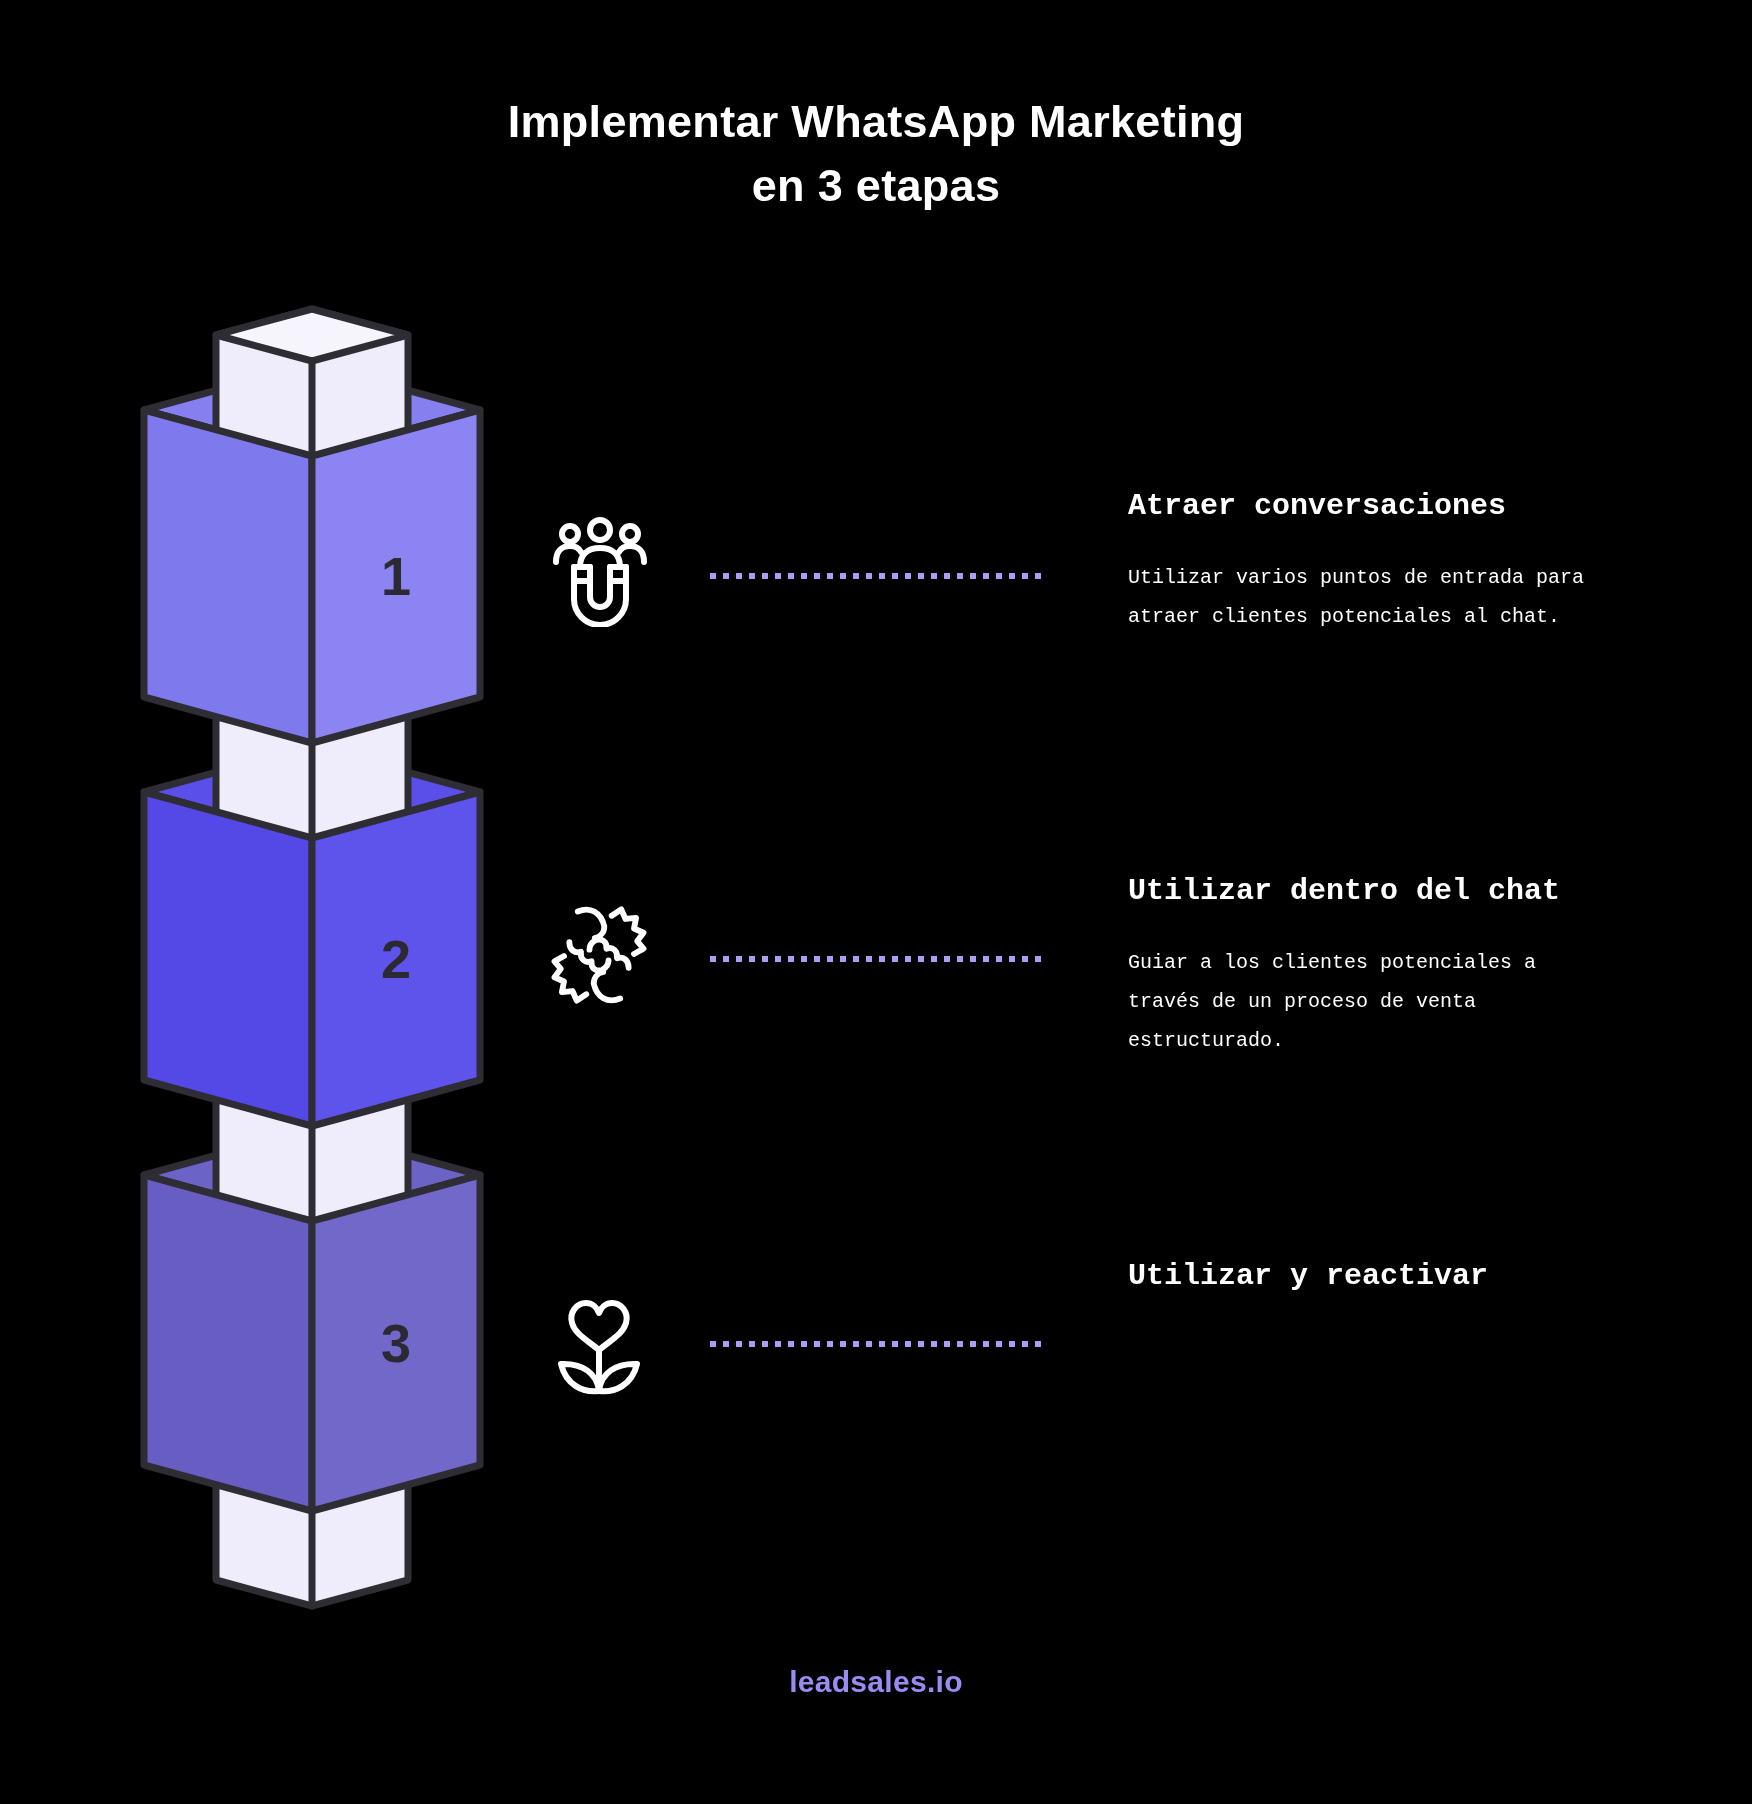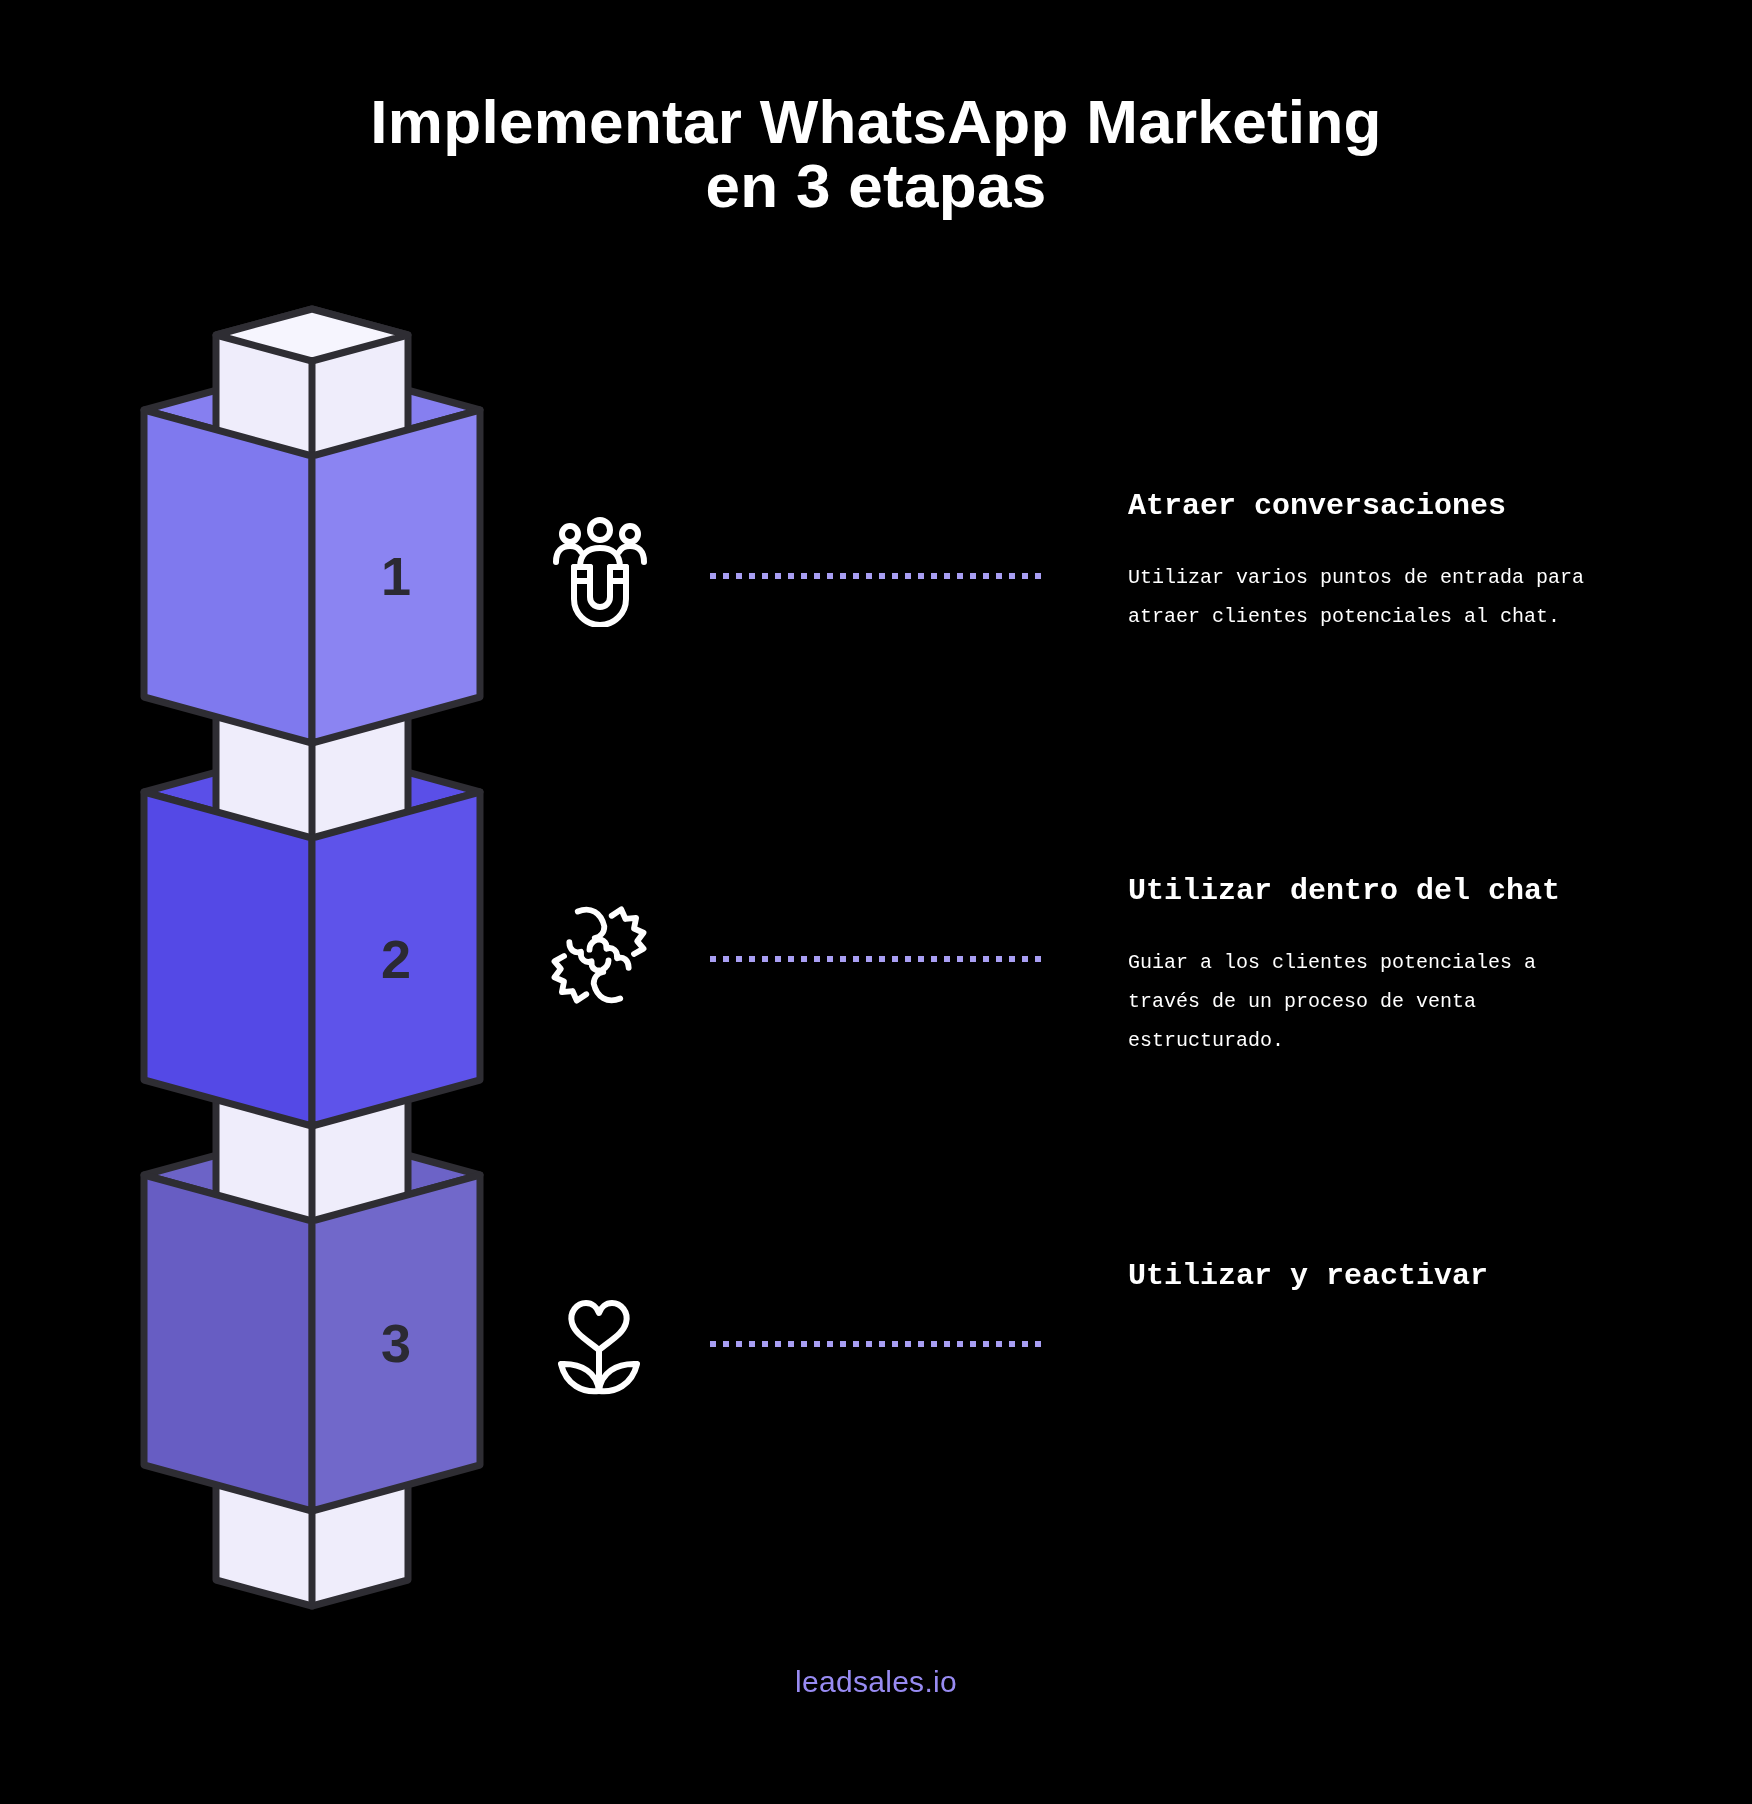--- a/index.html
+++ b/index.html
@@ -2,41 +2,41 @@
 <html><head>
 <meta charset="utf-8">
 <style>
   html,body{margin:0;padding:0;background:#000;}
   .canvas{
     position:relative;width:1752px;height:1804px;background:#000;
     font-family:"Liberation Sans",sans-serif;overflow:hidden;
   }
   .title{
     position:absolute;top:90px;left:0;width:100%;text-align:center;
-    color:#ffffff;font-weight:700;font-size:62px;line-height:64px;letter-spacing:.3px;
+    color:#ffffff;font-weight:700;font-size:45px;line-height:64px;letter-spacing:.3px;
   }
   .tower{position:absolute;left:0;top:0;width:1752px;height:1804px;}
   .tower polygon,.tower path{stroke:#2e2d33;stroke-width:7;stroke-linejoin:round;}
   .tower .edge{fill:none;stroke:#2e2d33;stroke-width:7;stroke-linecap:round;}
   .block-num{font-family:"Liberation Sans",sans-serif;font-weight:700;font-size:54px;fill:#2b2a33;text-anchor:middle;}
   .icon{position:absolute;}
   .icon svg{display:block;}
   .icon path,.icon circle{fill:none;stroke:#ffffff;stroke-linecap:round;stroke-linejoin:round;}
   .dots{
     position:absolute;left:710px;width:332px;height:6px;
     background-image:repeating-linear-gradient(90deg,#a89ef3 0 6px,transparent 6px 13px);
   }
   .dots-1{top:573px;} .dots-2{top:956px;} .dots-3{top:1341px;}
   .step-text{position:absolute;left:1128px;width:458px;color:#ffffff;font-family:Liberation Mono, monospace;}
   .step-text-1{top:488px;} .step-text-2{top:873px;} .step-text-3{top:1258px;}
   .step-heading{margin:0;font-size:30px;line-height:36px;font-weight:700;color:#ffffff;}
   .step-body{margin:34px 0 0;font-size:20px;line-height:39px;font-weight:400;color:#ffffff;}
   .brand-footer{
     position:absolute;top:1664px;left:0;width:100%;text-align:center;
-    font-size:30px;line-height:36px;font-weight:400;color:#988bf2;letter-spacing:.3px;
+    font-size:30px;line-height:36px;font-weight:700;color:#988bf2;letter-spacing:.3px;
   }
 </style>
 </head>
 <body>
 
 <div class="canvas">
 
   <header class="title">
     <div>Implementar WhatsApp Marketing</div>
     <div>en 3 etapas</div>

